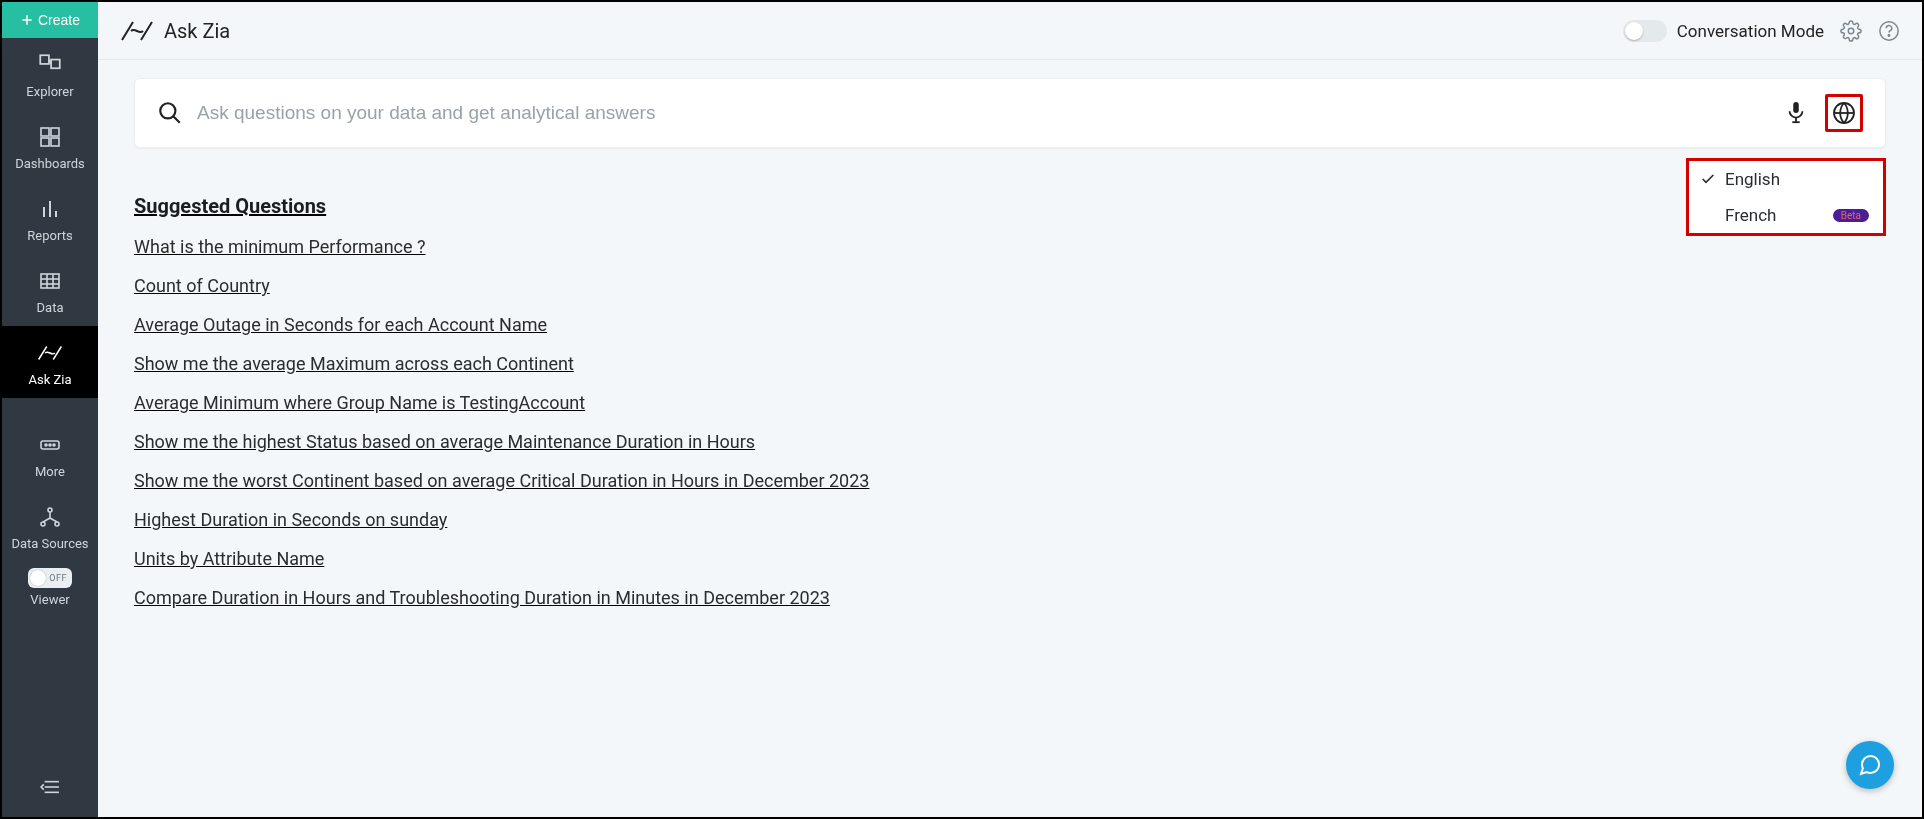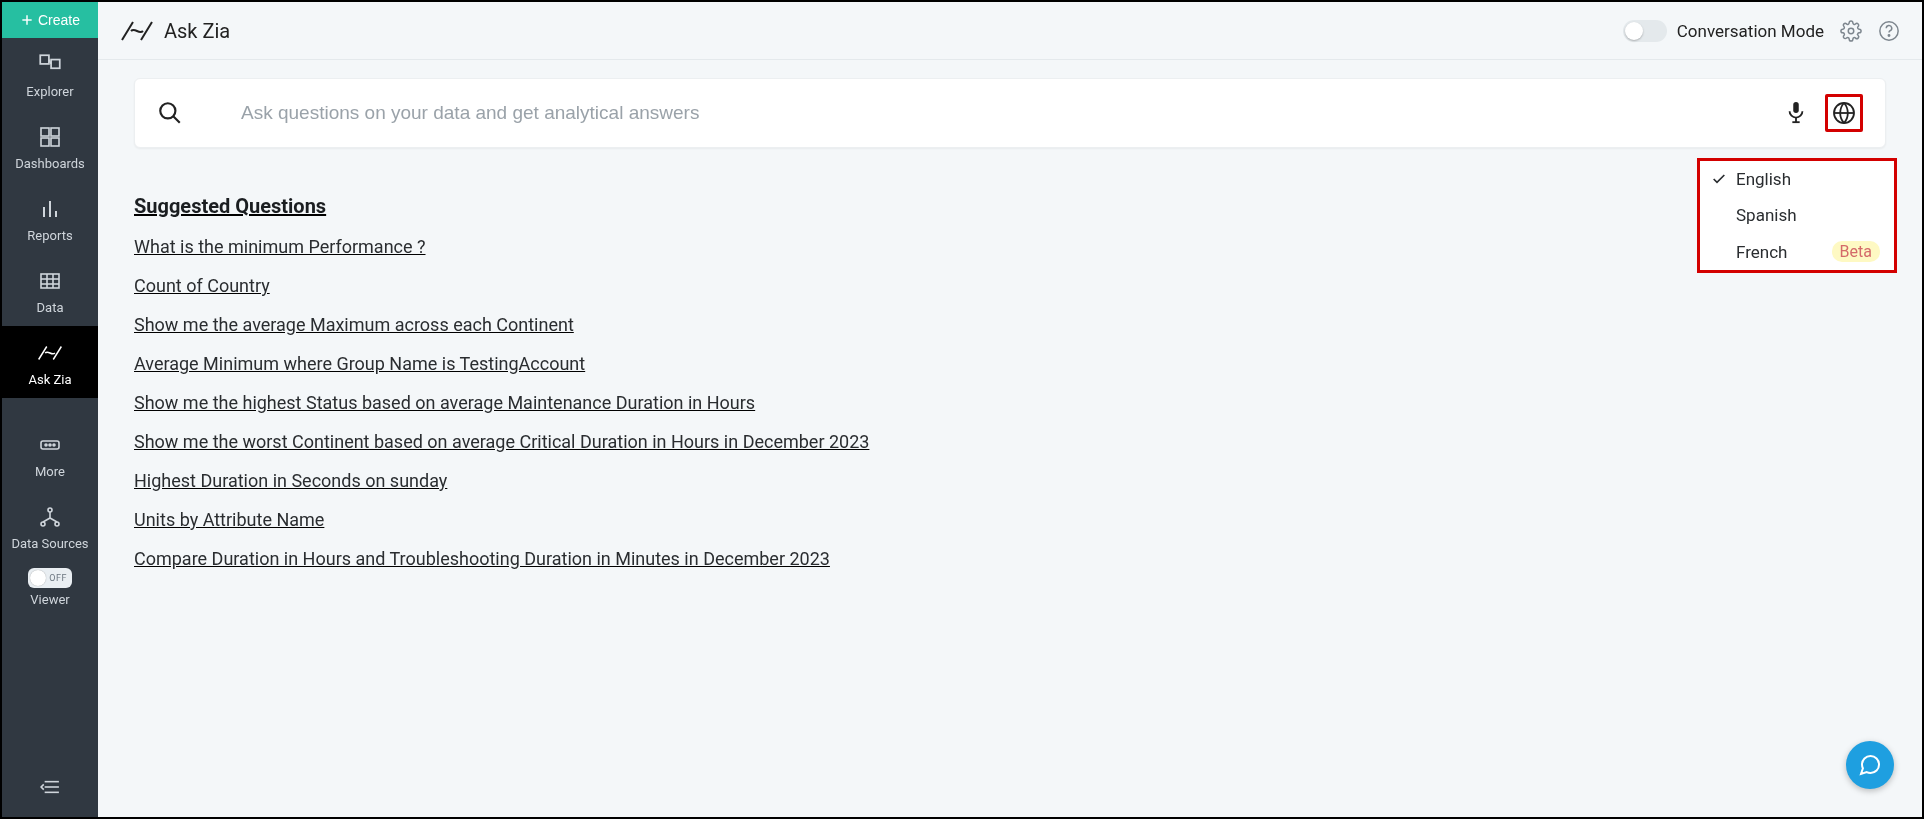--- a/index.html
+++ b/index.html
@@ -90,44 +90,43 @@
 
   .icon-btn { color:#7d868e; cursor:pointer; display:flex; align-items:center; }
 
   
   .content { padding: 18px 36px 0 36px; position:relative; }
   .search-box {
     background:#fff; border-radius:6px; height:70px;
     display:flex; align-items:center; padding:0 22px;
     box-shadow:0 1px 2px rgba(0,0,0,0.05);
     border:1px solid #eceff1;
-    gap:44px;
   }
   .search-box input {
     flex:1; border:none; outline:none; font-size:19px; color:#333;
     background:transparent; margin-left:14px;
   }
   .search-box input::placeholder { color:#9aa2a9; }
   .search-right { display:flex; align-items:center; gap:18px; }
   .globe-box { border:3px solid #d30000; padding:4px; border-radius:2px; }
 
   
   .lang-dropdown {
-    position:absolute; right:25px; top:98px;
+    position:absolute; right:36px; top:98px;
     width:200px; background:#fff; border:3px solid #d30000;
     z-index:10;
   }
   .lang-item {
     display:flex; align-items:center; padding:8px 14px 8px 10px;
     font-size:17px; color:#2a2d30; cursor:pointer; gap:8px;
   }
   .lang-check { width:18px; display:inline-flex; justify-content:center; color:#2a2d30; }
   .lang-badge {
-    margin-left:auto; background:#fef9c3; color:#d46a6a;
-    font-size:16px; padding:1px 8px; border-radius:10px;
+    margin-left:auto; background:#4c1d95; color:#d46a6a;
+    font-size:10px; padding:1px 8px; border-radius:10px;
   }
 
   
   .suggestions { margin-top: 46px; text-decoration: underline; }
   .sugg-title { font-size:20px; font-weight:700; color:#1b1e21; margin-bottom:18px; }
   .sugg-item { font-size:18px; color:#2a2d30; margin-bottom:18px; cursor:pointer; }
 
   
   .chat-fab {
     position:absolute; right:28px; bottom:28px;
@@ -320,33 +319,30 @@
         <div class="lang-item">
           <span class="lang-check">
             <svg width="16" height="16" viewBox="0 0 24 24" fill="none" stroke="currentColor" stroke-width="2.5">
                 <polyline points="4,12 9,17 20,6"></polyline>
               </svg>
           </span>
           <span>English</span>
         </div>
         <div class="lang-item">
           <span class="lang-check"></span>
-          <span>Spanish</span>
-        </div>
-        <div class="lang-item">
-          <span class="lang-check"></span>
           <span>French</span>
           <span class="lang-badge">Beta</span>
         </div>
       </div>
 
       <div class="suggestions">
         <div class="sugg-title">Suggested Questions</div>
         <div class="sugg-item">What is the minimum Performance ?</div>
         <div class="sugg-item">Count of Country</div>
+        <div class="sugg-item">Average Outage in Seconds for each Account Name</div>
         <div class="sugg-item">Show me the average Maximum across each Continent</div>
         <div class="sugg-item">Average Minimum where Group Name is TestingAccount</div>
         <div class="sugg-item">Show me the highest Status based on average Maintenance Duration in Hours</div>
         <div class="sugg-item">Show me the worst Continent based on average Critical Duration in Hours in December 2023</div>
         <div class="sugg-item">Highest Duration in Seconds on sunday</div>
         <div class="sugg-item">Units by Attribute Name</div>
         <div class="sugg-item">Compare Duration in Hours and Troubleshooting Duration in Minutes in December 2023</div>
       </div>
     </div>
 

